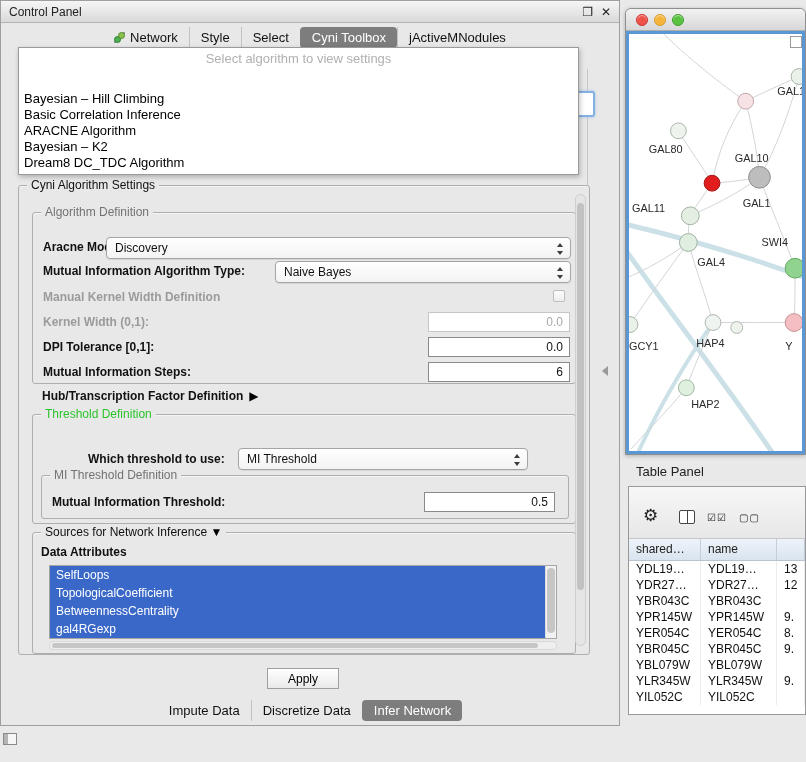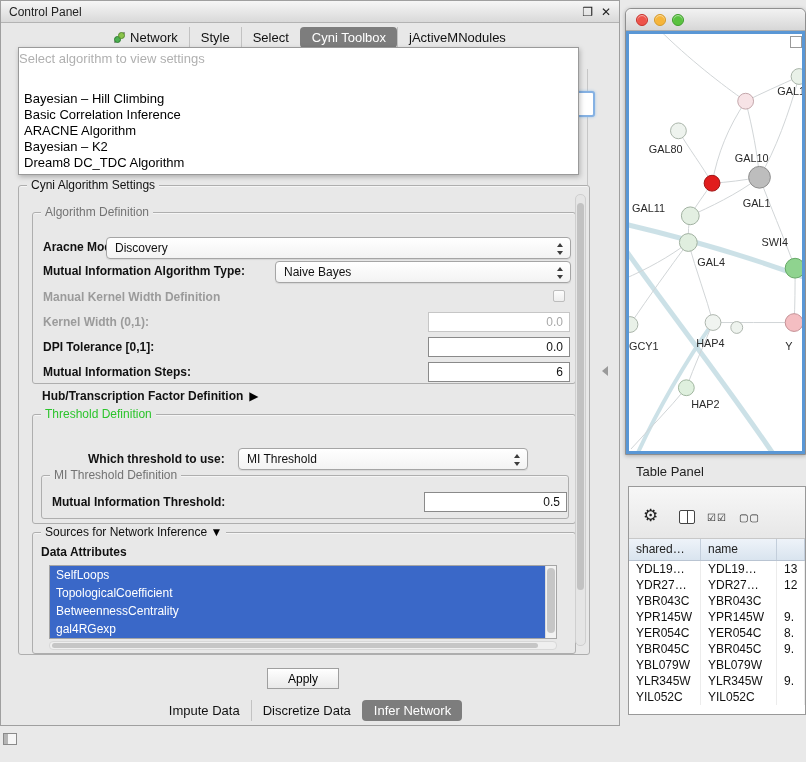--- a/index.html
+++ b/index.html
@@ -22,21 +22,21 @@
   .net-tab-icon{display:inline-block;width:11px;height:11px;margin-right:5px;position:relative;vertical-align:-1px;background:linear-gradient(135deg,transparent 45%,#9a9a9a 45%,#9a9a9a 55%,transparent 55%)}
   .net-tab-icon::before{content:"";position:absolute;left:0;bottom:0;width:5px;height:5px;border-radius:50%;background:#4caf50;border:1px solid #2e7d32}
   .net-tab-icon::after{content:"";position:absolute;right:0;top:0;width:5px;height:5px;border-radius:50%;background:#8bc34a;border:1px solid #558b2f}
 
   
   .focus-field{position:absolute;left:566px;top:90px;width:28px;height:26px;background:#fff;border:2px solid #85b1e3;border-radius:3px;box-shadow:0 0 3px #9cc3e8;z-index:2}
   .hidden-group-line{position:absolute;left:586px;top:68px;width:1px;height:116px;background:#c6c6c6;z-index:1}
 
   
   .algo-popup{position:absolute;left:17px;top:46px;width:561px;height:128px;background:#fff;border:1px solid #9a9a9a;box-shadow:1px 2px 5px rgba(0,0,0,.25);z-index:5;padding-top:2px}
-  .algo-ph{height:18px;line-height:18px;text-align:left;color:#b0b0b0;font-size:13px}
+  .algo-ph{height:18px;line-height:18px;text-align:center;color:#b0b0b0;font-size:13px}
   .algo-list{margin-top:23px}
   .dd-item{height:16px;line-height:16px;padding-left:5px;font-size:13px;color:#000;white-space:nowrap}
   .dd-item.selected{font-weight:normal}
 
   
   .groupbox{position:absolute;border:1px solid #aeaeae;border-radius:3px;box-shadow:inset 0 1px 0 rgba(255,255,255,.55)}
   .gtitle{position:absolute;top:-8px;left:8px;background:#e8e8e8;padding:0 4px;font-size:12px;color:#111;white-space:nowrap}
   .gtitle.blue{color:#737373}
   .gtitle.green{color:#2cc42c}
   .lbl{position:absolute;font-size:12px;font-weight:bold;color:#111;white-space:nowrap;line-height:14px}
@@ -176,21 +176,21 @@
 
       <span class="lbl" style="left:55px;top:37px">Which threshold to use:</span>
       <div class="combo" style="left:205px;top:33px;width:290px">
         <span class="combo-val">MI Threshold</span>
         <span class="arrows"></span>
       </div>
 
       <div class="groupbox" style="left:8px;top:60px;width:528px;height:44px">
         <span class="gtitle blue">MI Threshold Definition</span>
         <span class="lbl" style="left:10px;top:19px">Mutual Information Threshold:</span>
-        <div class="field" style="left:382px;top:16px;width:143px">0.5</div>
+        <div class="field" style="left:382px;top:16px;width:131px">0.5</div>
       </div>
     </div>
 
     <div class="groupbox" style="left:13px;top:346px;width:544px;height:122px">
       <span class="gtitle">
         <span>Sources for Network Inference</span>
         <span class="tri">▼</span>
       </span>
       <span class="lbl" style="left:8px;top:12px">Data Attributes</span>
 

